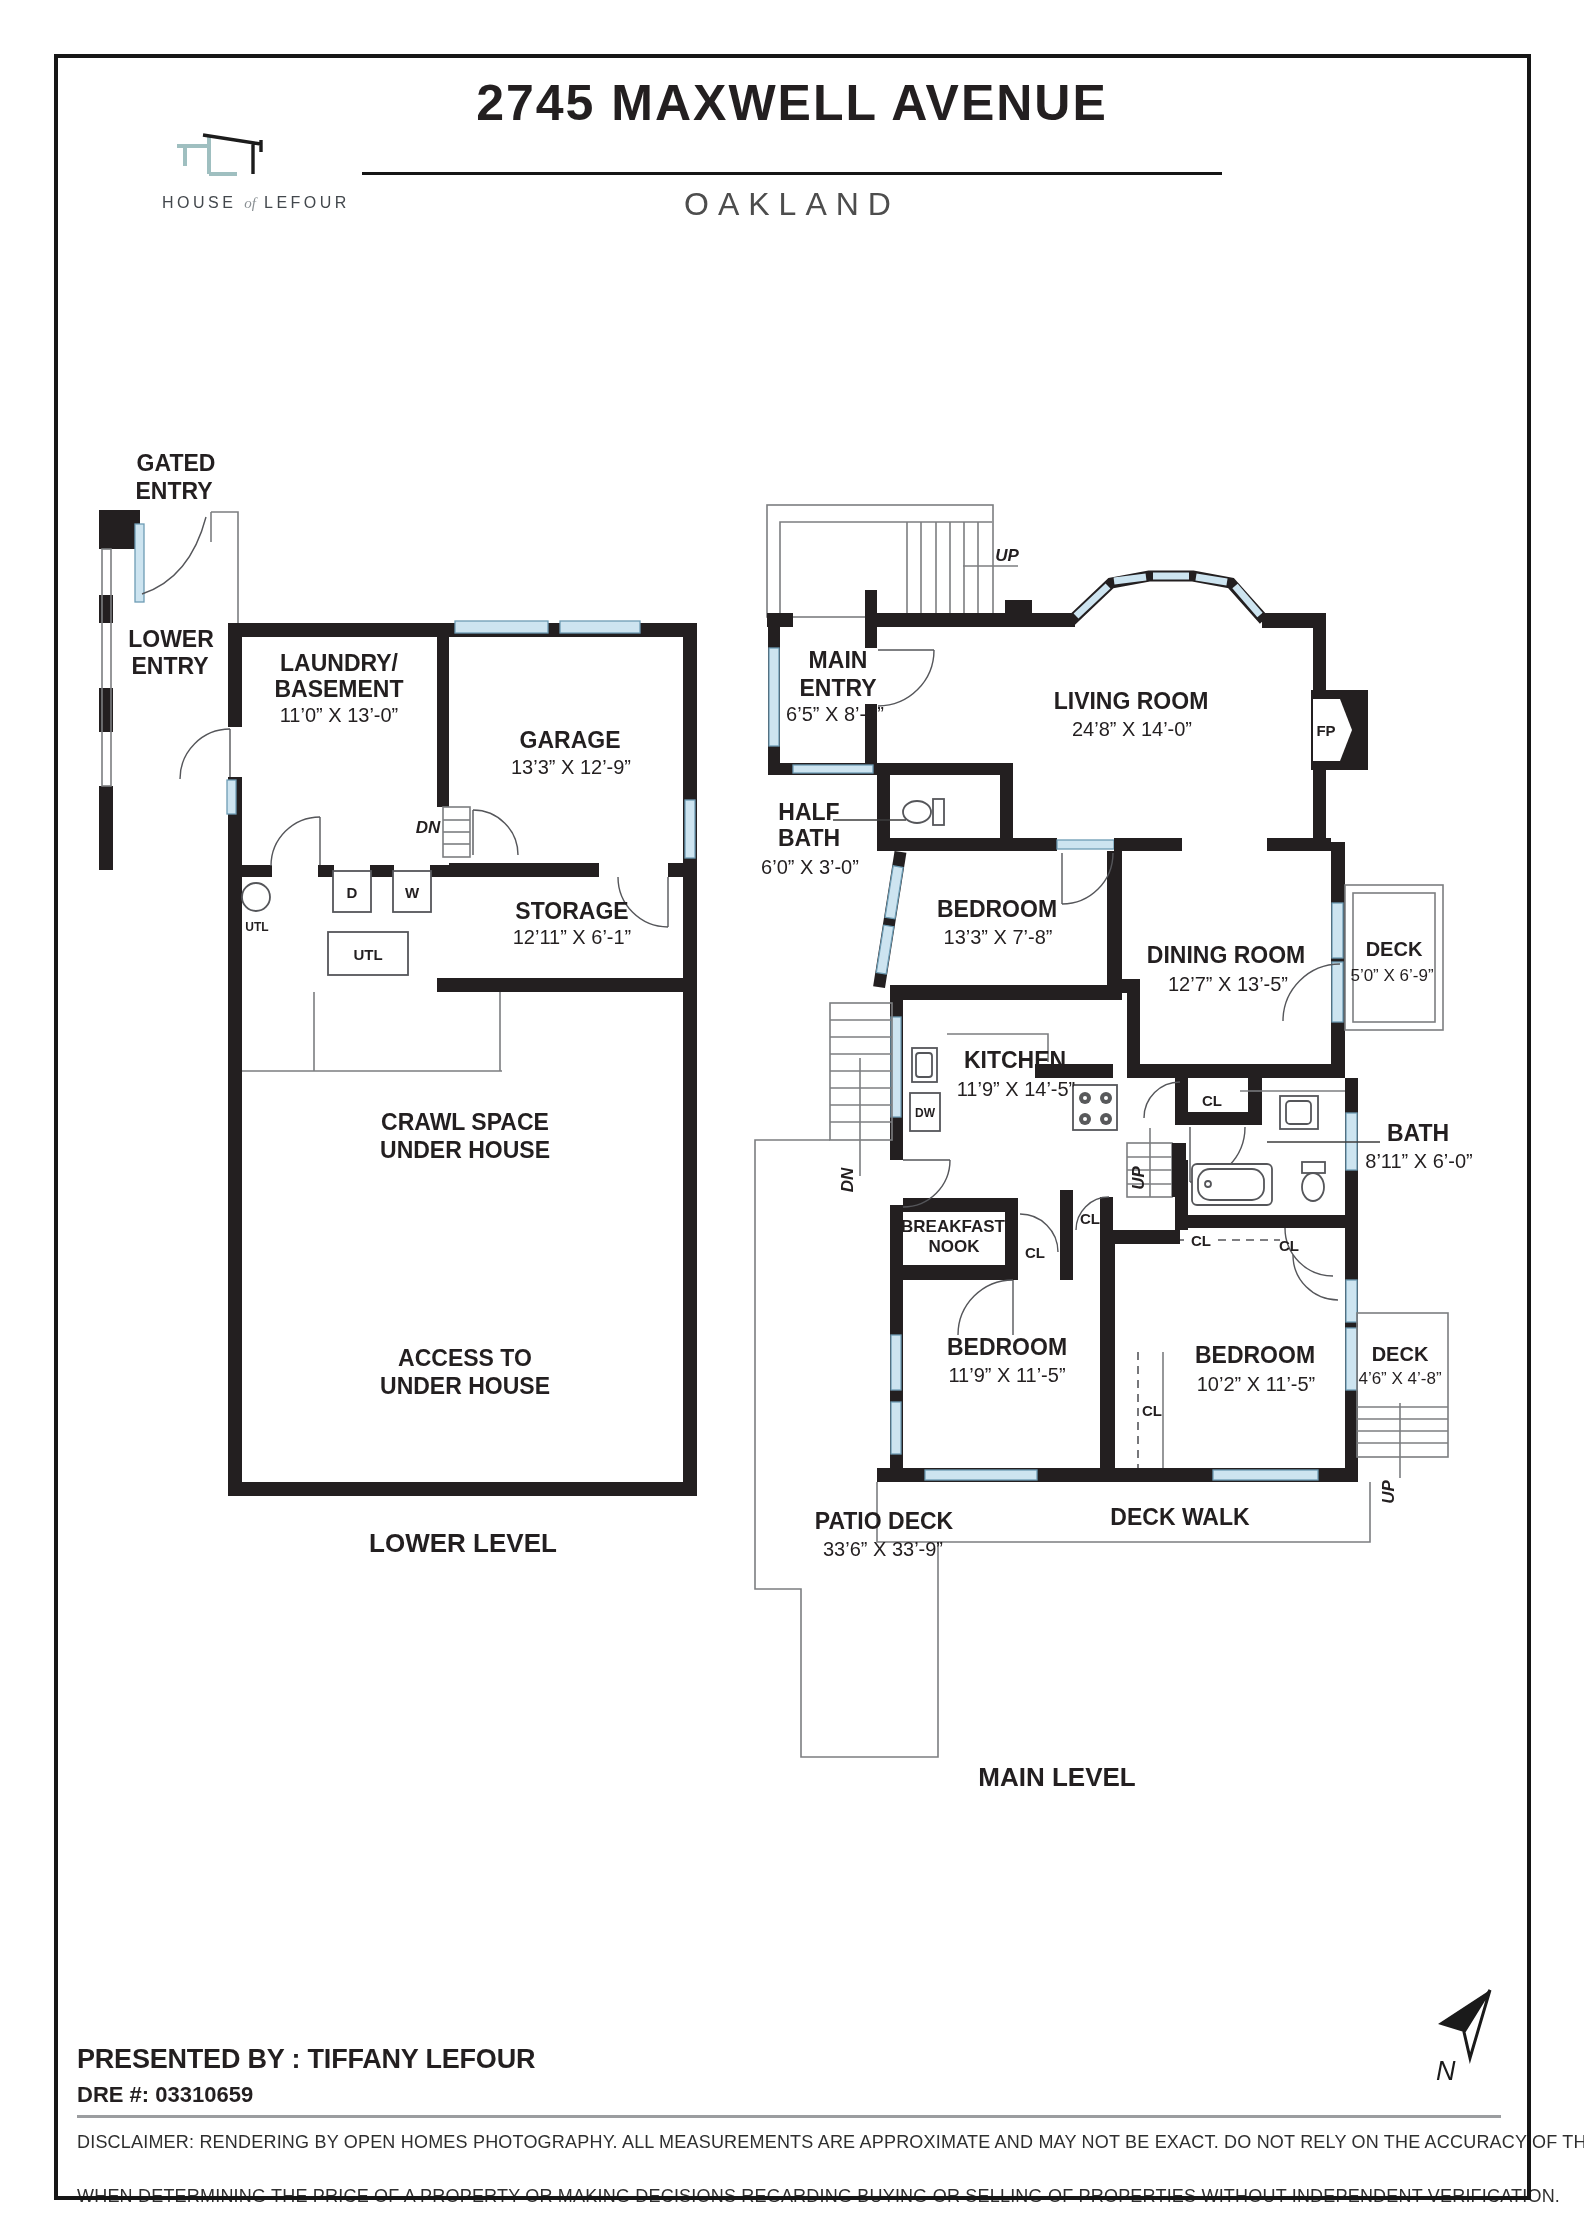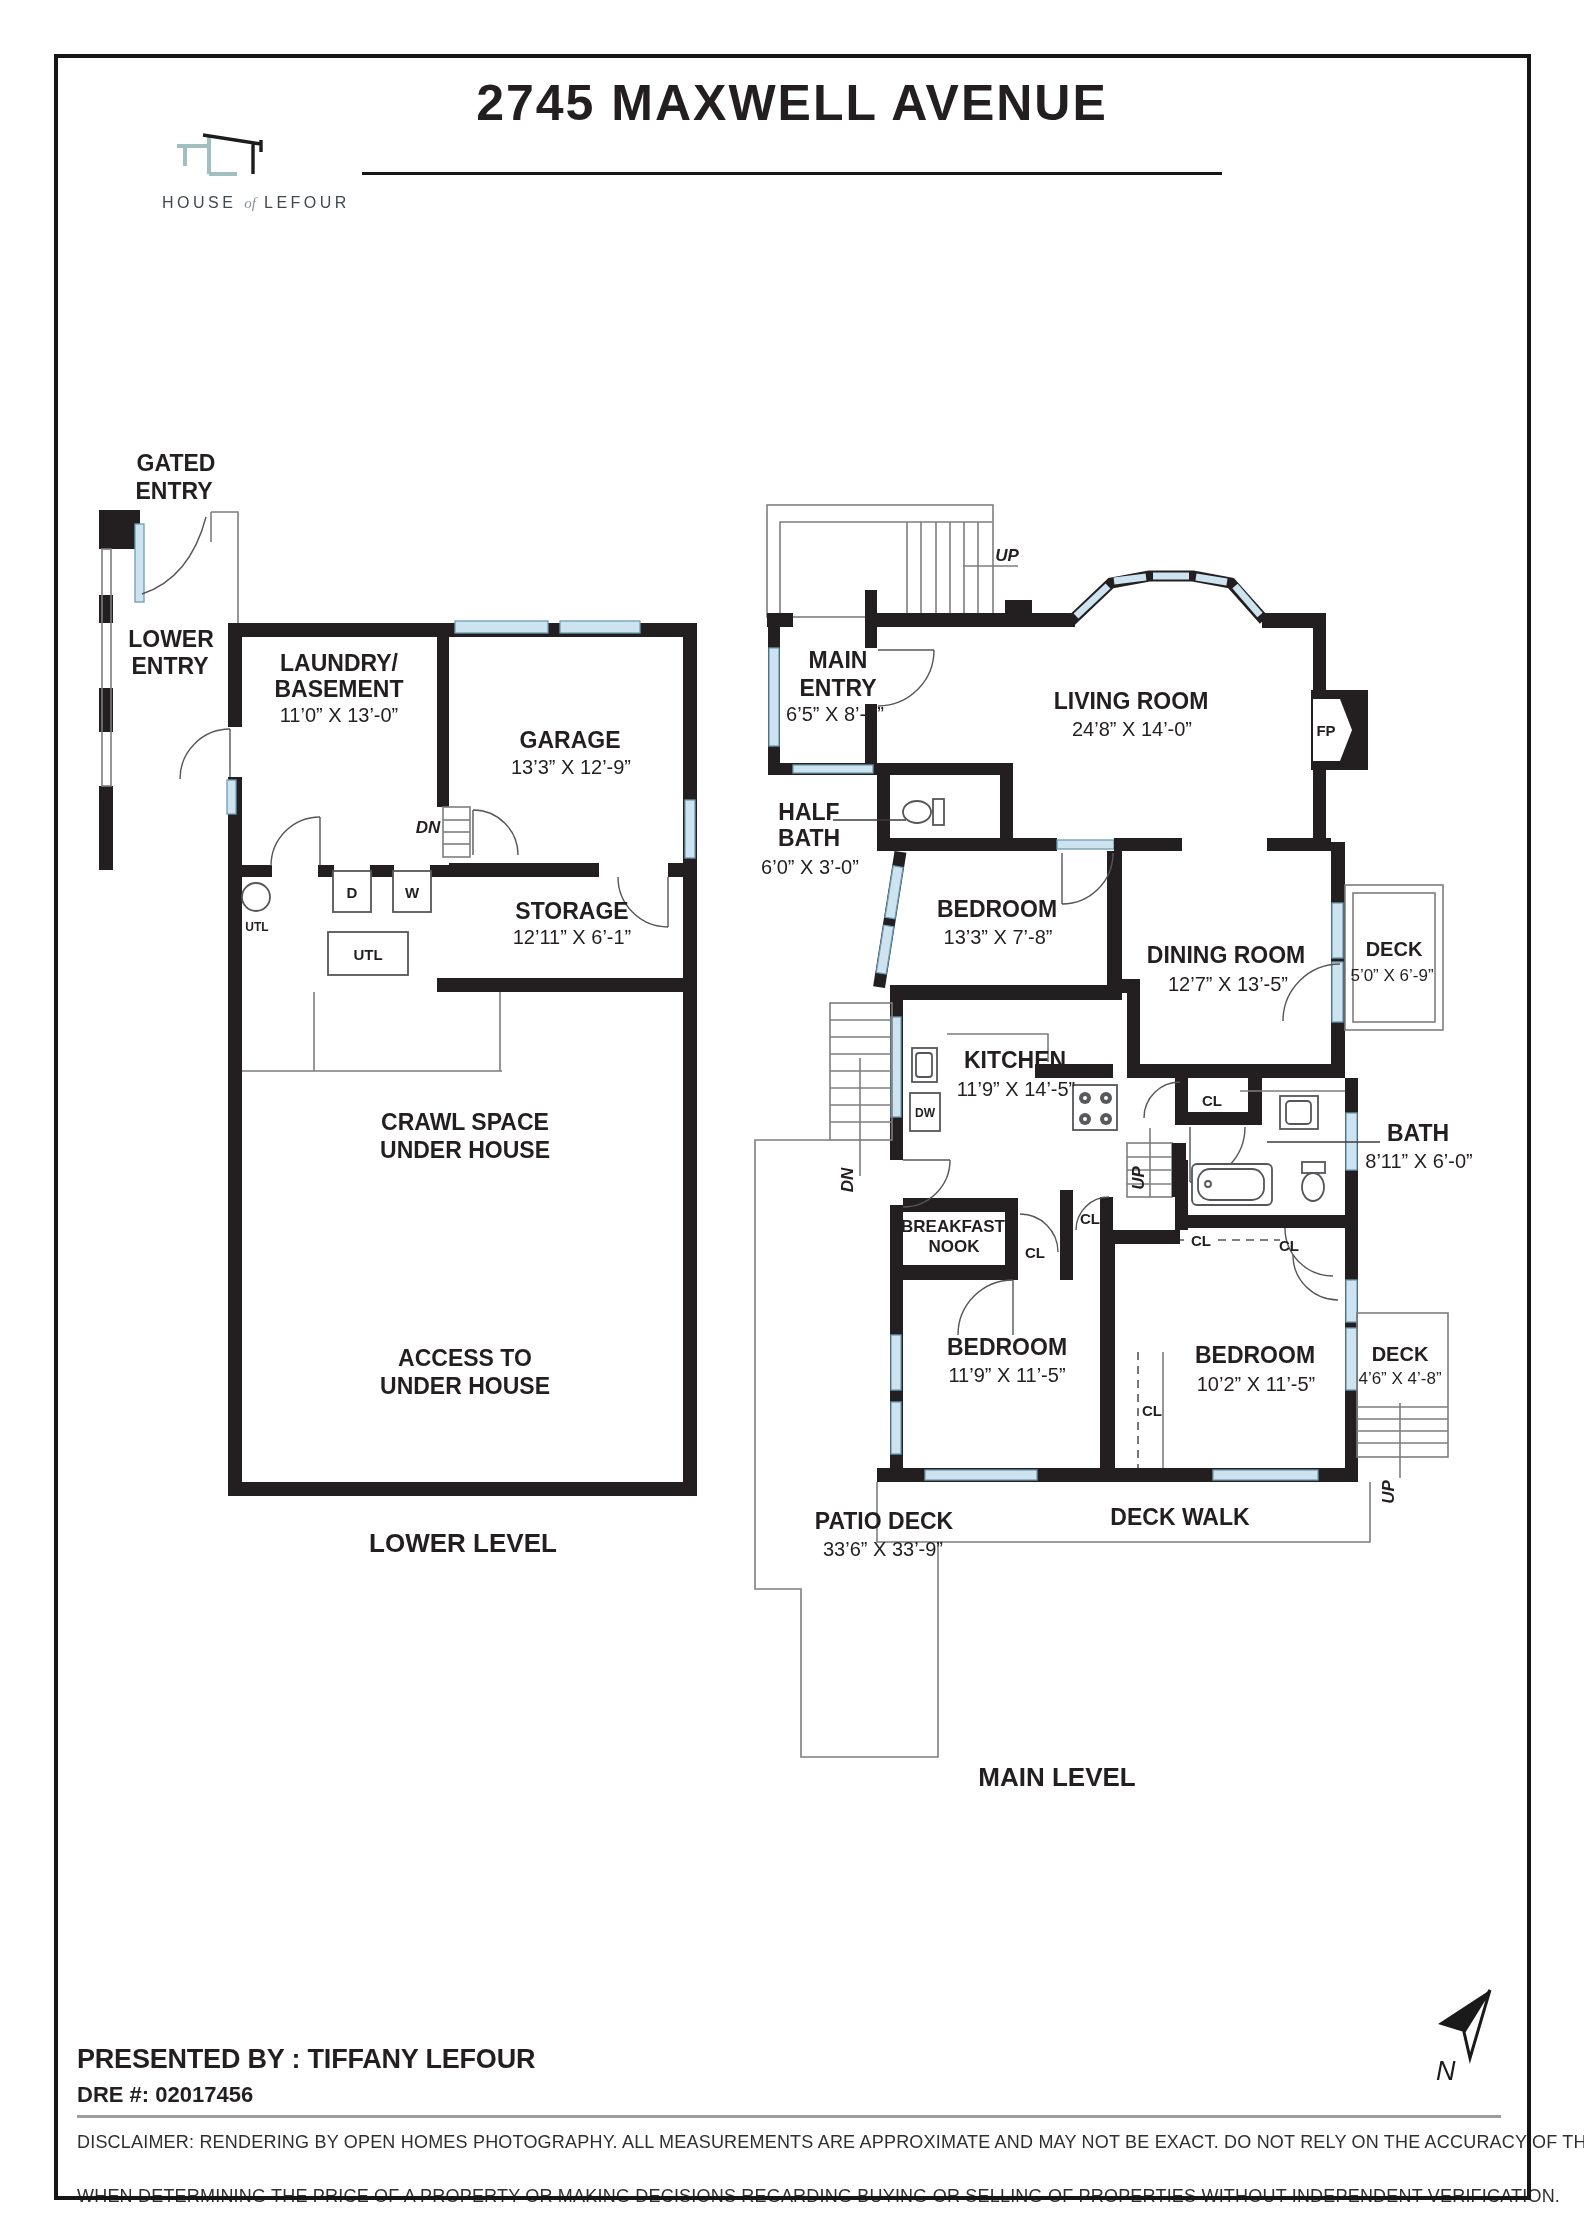--- a/index.html
+++ b/index.html
@@ -58,20 +58,21 @@
     <svg width="110" height="52" viewBox="0 0 110 52">
       <g fill="none" stroke-width="4">
         <path d="M 12,18 H 44 M 20,18 V 38 M 44,8 V 46 M 44,46 H 72" stroke="#9fbfc0"></path>
         <path d="M 38,7 L 96,16 M 88,16 V 46 M 96,12 V 24" stroke="#1c1c1c" stroke-width="3.4"></path>
       </g>
     </svg>
     <div class="logo-text"><span>HOUSE</span> <span class="of">of</span> <span>LEFOUR</span></div>
   </div>
   <div class="title">2745 MAXWELL AVENUE</div>
   <div class="title-rule"></div>
+  <div class="subtitle">OAKLAND</div>
 
   <svg class="plan" viewBox="0 0 1584 2240">
 
     <g>
       <g>
 
         <rect class="w" x="99" y="510" width="41" height="39"></rect>
         <rect class="w" x="99" y="595" width="14" height="28"></rect>
         <rect class="w" x="99" y="688" width="14" height="44"></rect>
         <rect class="w" x="99" y="786" width="14" height="84"></rect>
@@ -398,21 +399,21 @@
         <text class="mk" x="1201" y="1246">CL</text>
         <text class="mk" x="1289" y="1251">CL</text>
         <text class="mk" x="1035" y="1258">CL</text>
         <text class="mk" x="1152" y="1416">CL</text>
       </g>
       <text class="cap" x="1057" y="1786">MAIN LEVEL</text>
     </g>
   </svg>
 
   <div class="presented">PRESENTED BY : TIFFANY LEFOUR</div>
-  <div class="dre">DRE #: 02017456</div>
+  <div class="dre">DRE #: 03310659</div>
   <div class="footer-rule"></div>
   <div class="disc1">DISCLAIMER: RENDERING BY OPEN HOMES PHOTOGRAPHY. ALL MEASUREMENTS ARE APPROXIMATE AND MAY NOT BE EXACT. DO NOT RELY ON THE ACCURACY OF THIS FLOOR PLAN</div>
   <div class="disc2">WHEN DETERMINING THE PRICE OF A PROPERTY OR MAKING DECISIONS REGARDING BUYING OR SELLING OF PROPERTIES WITHOUT INDEPENDENT VERIFICATION.</div>
 
   <svg class="compass" viewBox="0 0 76 104">
     <polygon points="62,6 10,40 36,48" fill="#1a1a1a"></polygon>
     <polygon points="62,6 36,48 42,74" fill="#ffffff" stroke="#1a1a1a" stroke-width="3"></polygon>
     <text class="n" x="8" y="96">N</text>
   </svg>
 

